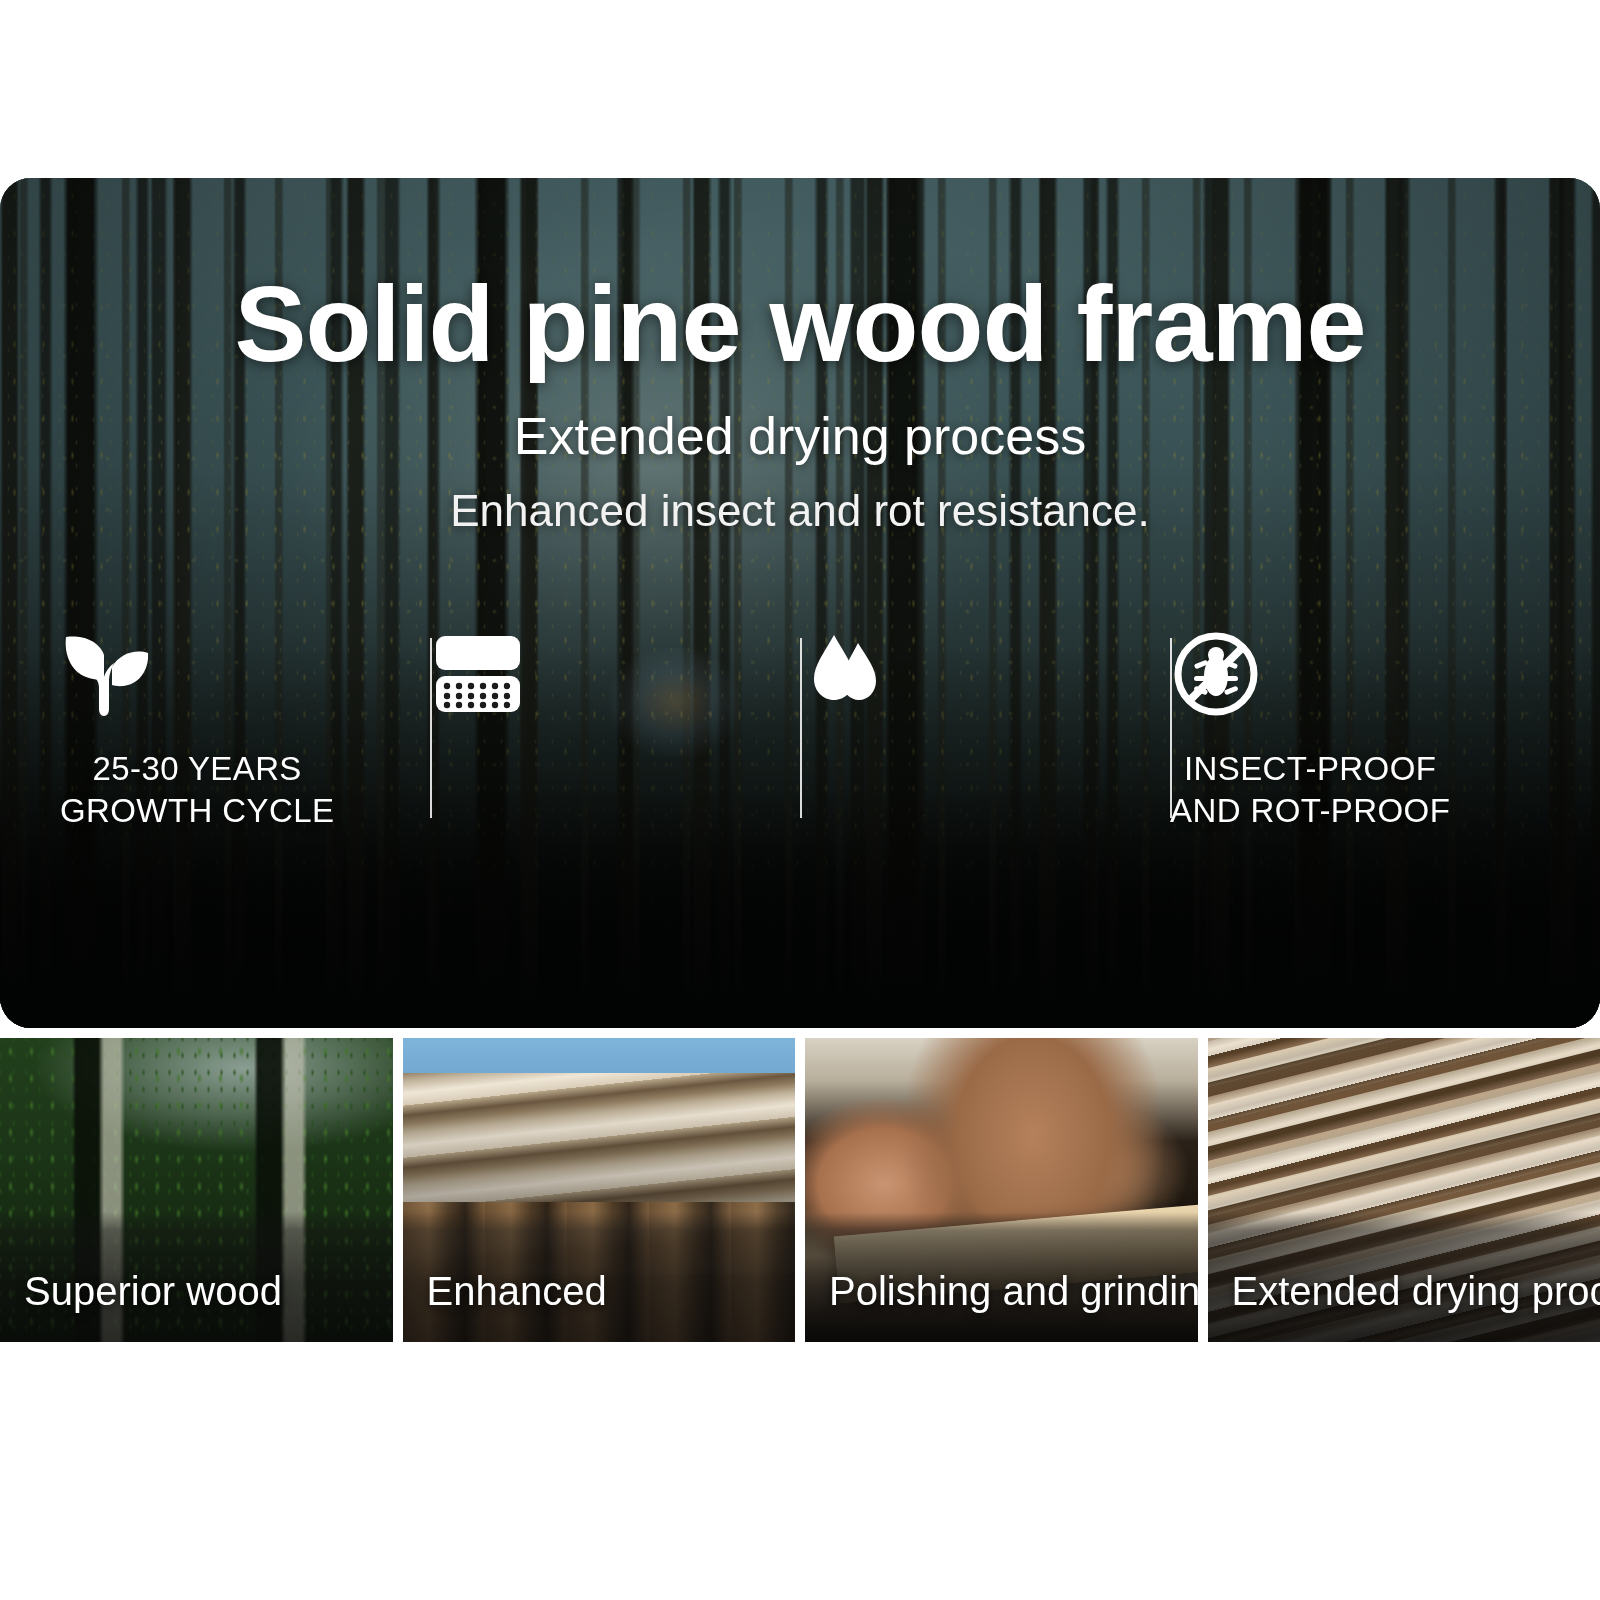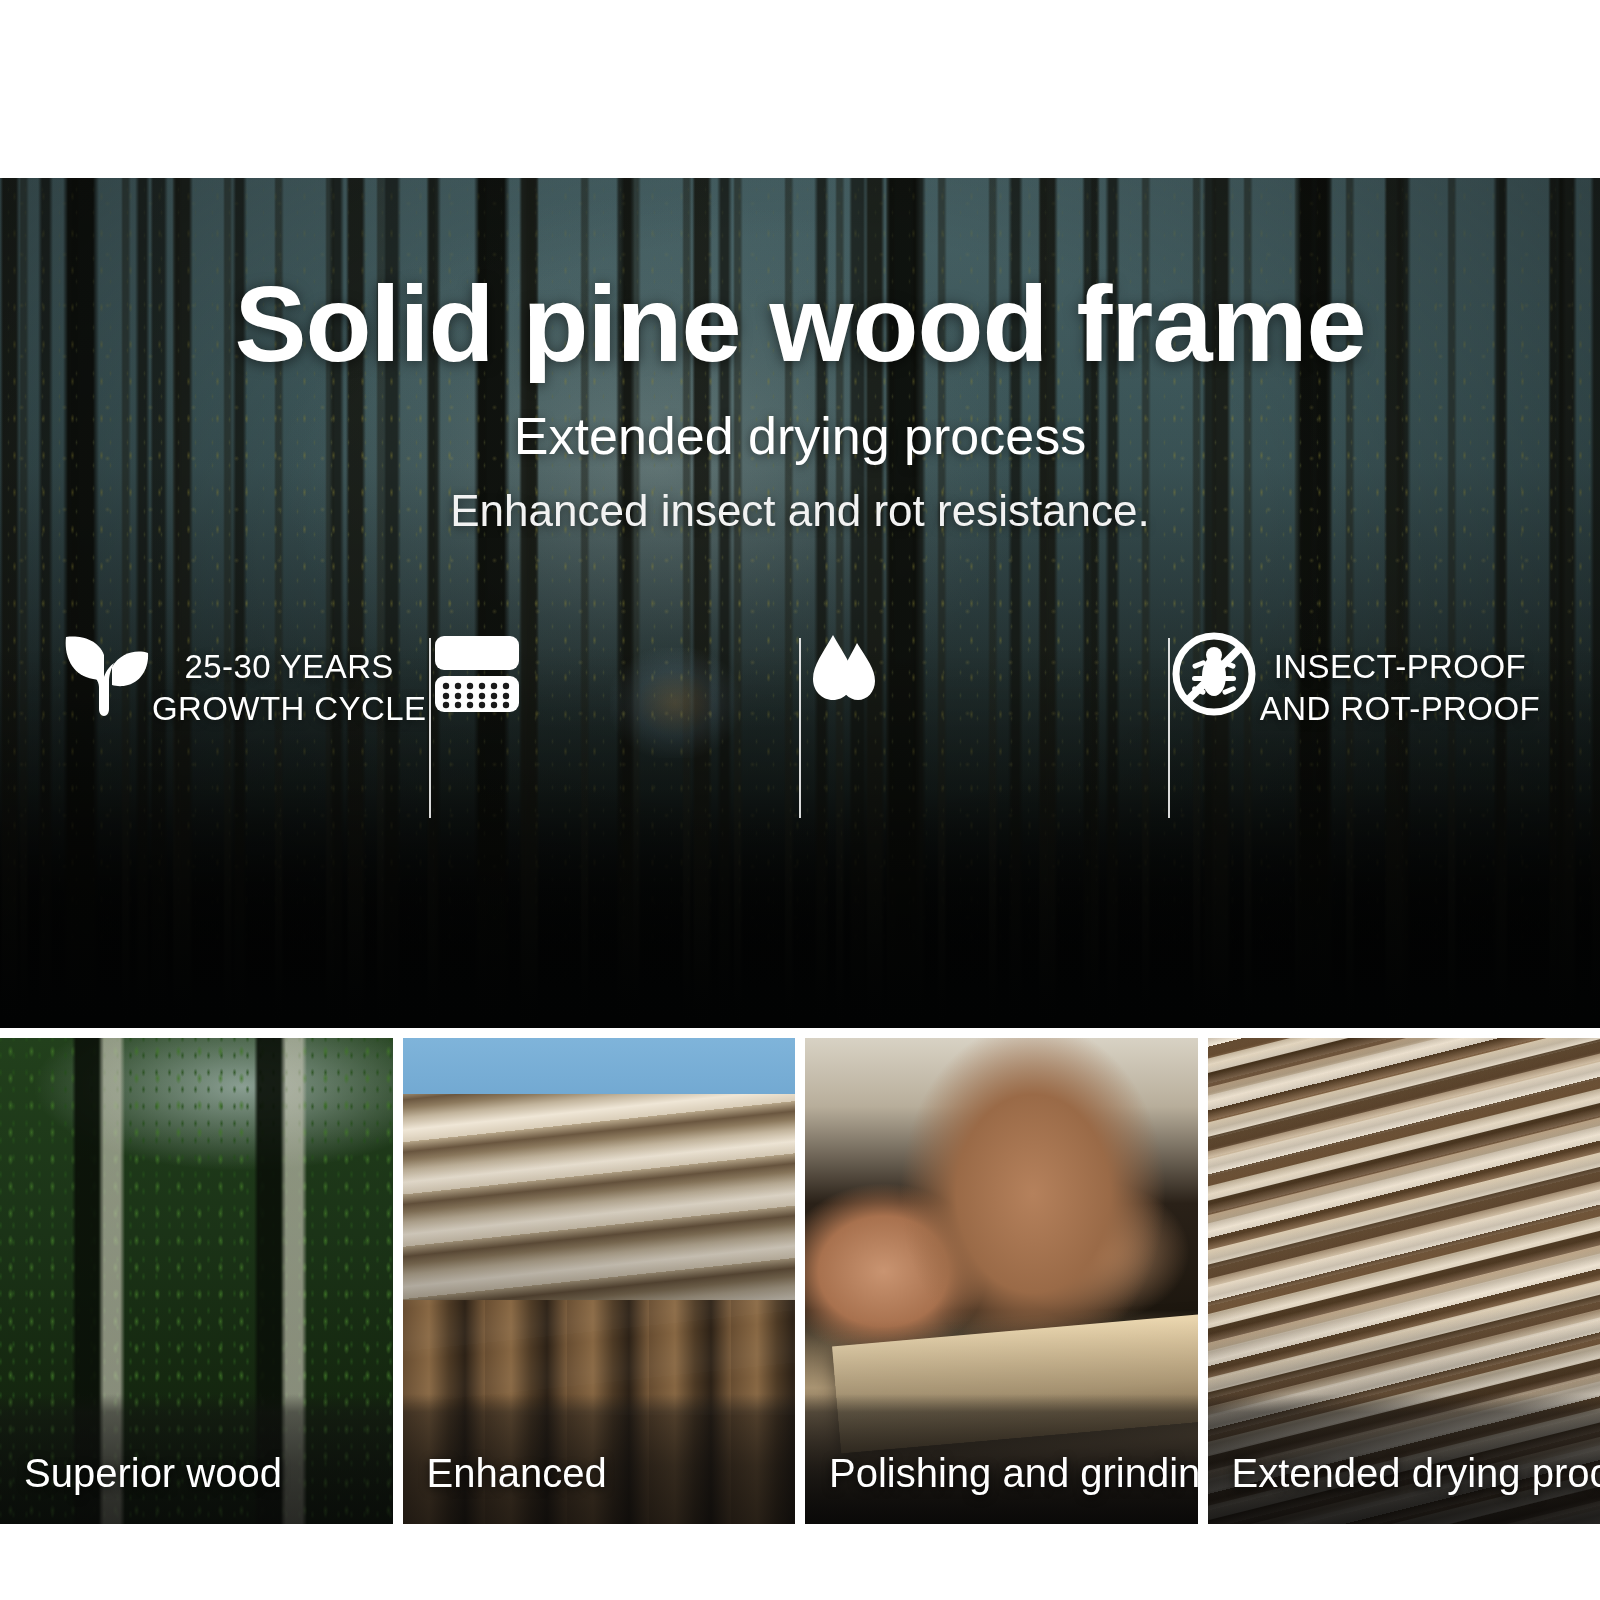--- a/index.html
+++ b/index.html
@@ -21,20 +21,21 @@
 
   
   .hero {
     position: absolute;
     left: 0;
     top: 178px;
     width: 1600px;
     height: 850px;
     overflow: hidden;
     background: #29403f;
+    border-radius: 31px;
   }
 
   .hero-bg {
     position: absolute;
     inset: 0;
     background:
       linear-gradient(to bottom,
         rgba(10,14,14,0.10) 0%,
         rgba(10,14,14,0.05) 34%,
         rgba(8,10,10,0.45) 72%,
@@ -152,22 +153,22 @@
     width: 1480px;
     height: 210px;
     display: flex;
     align-items: flex-start;
   }
 
   .feature {
     position: relative;
     flex: 1 1 0;
     display: flex;
-    flex-direction: row;
-    align-items: center;
+    flex-direction: column;
+    align-items: flex-start;
   }
 
   .feature + .feature::before {
     content: "";
     position: absolute;
     left: 0;
     top: 10px;
     width: 2px;
     height: 180px;
     background: rgba(255,255,255,0.85);
@@ -200,21 +201,21 @@
     top: 1038px;
     width: 1600px;
     height: 390px;
     display: flex;
     gap: 10px;
   }
 
   .panel {
     position: relative;
     flex: 1 1 0;
-    height: 486px;
+    height: 304px;
     overflow: hidden;
     background: #ec4899;
   }
 
   .panel-art { position: absolute; inset: 0; }
 
   
   .art-forest {
     background:
       linear-gradient(to right, rgba(10,16,8,0) 0px, rgba(10,16,8,0.9) 4px, rgba(10,16,8,0.9) 26px, rgba(10,16,8,0) 32px),

